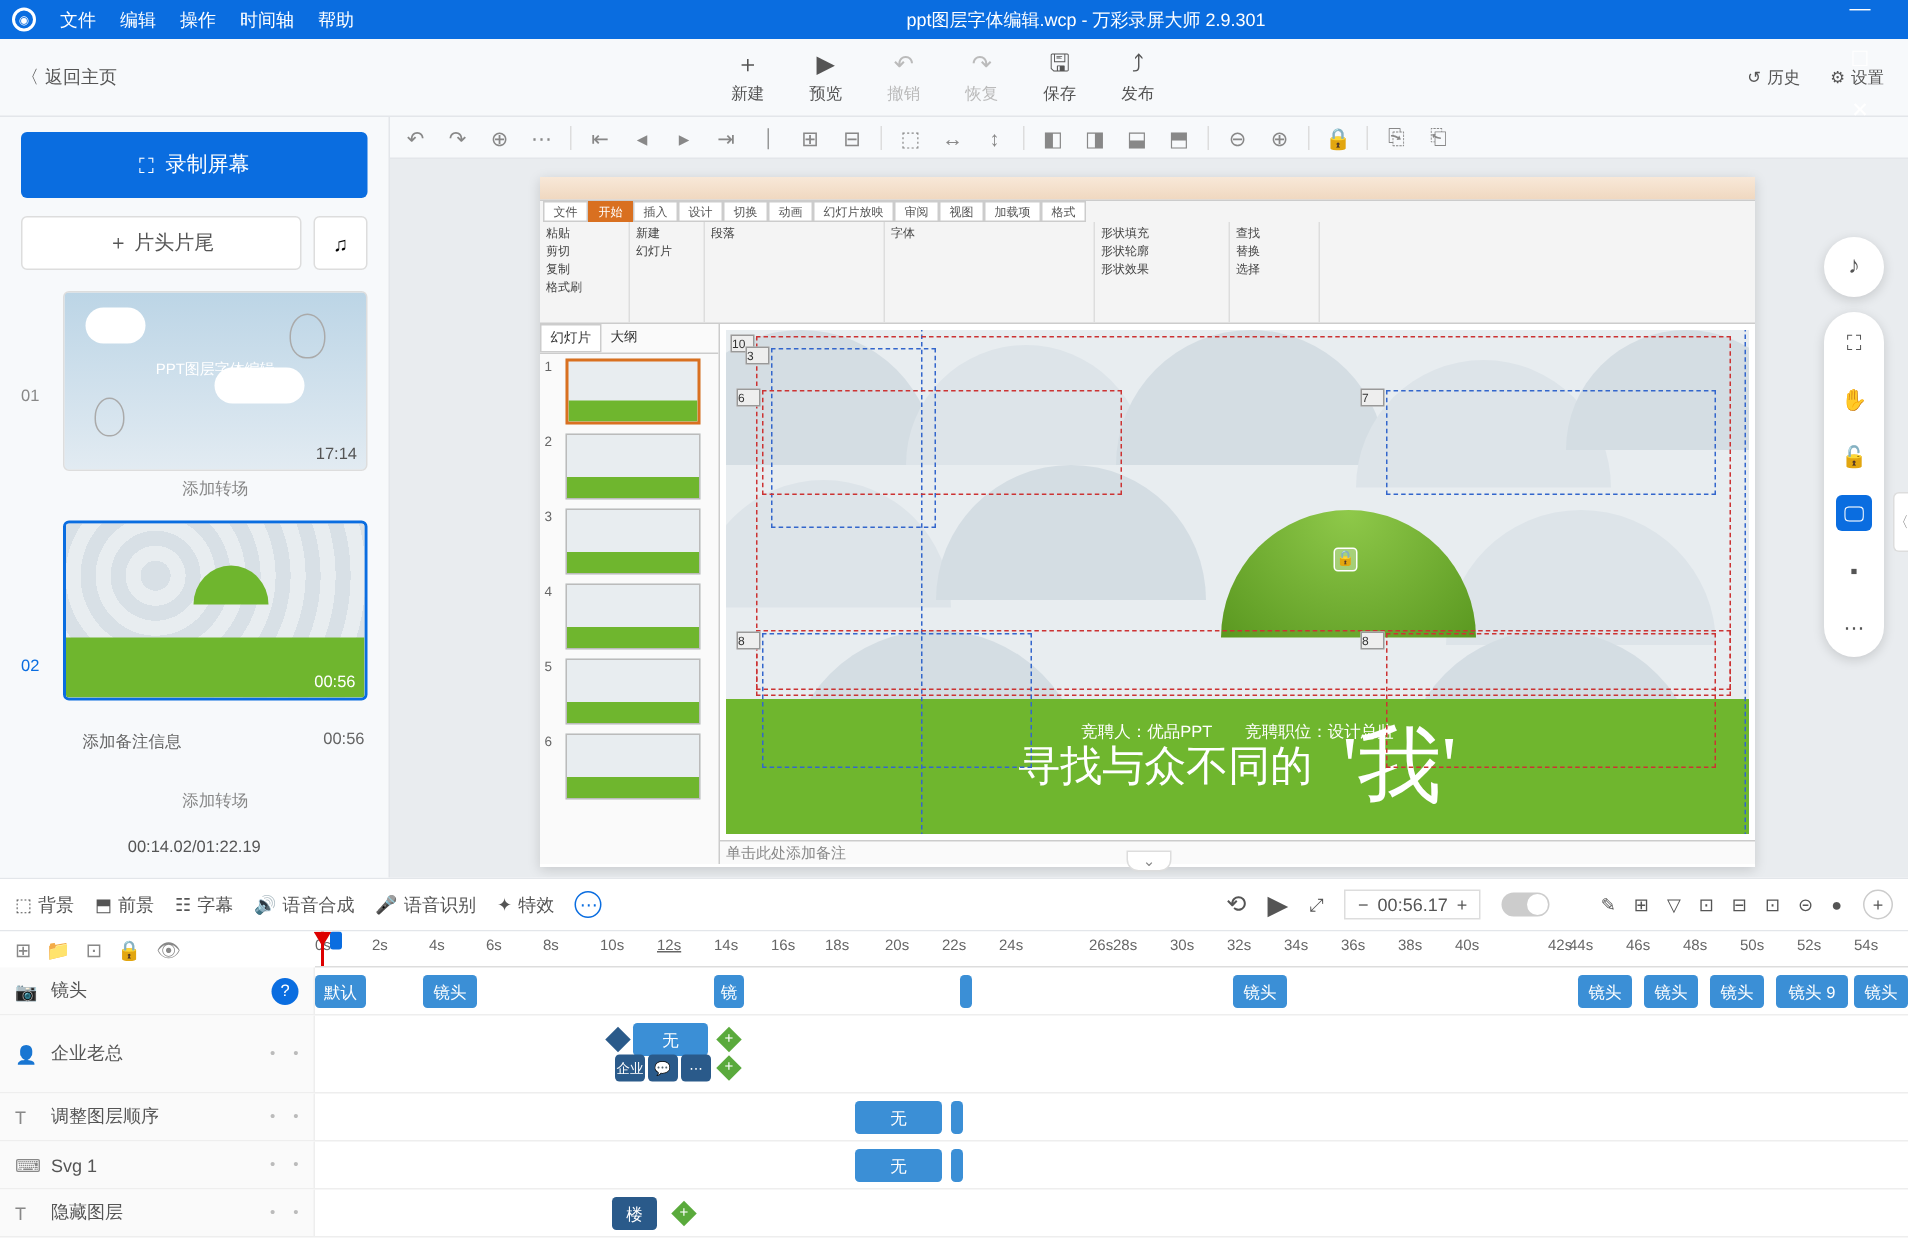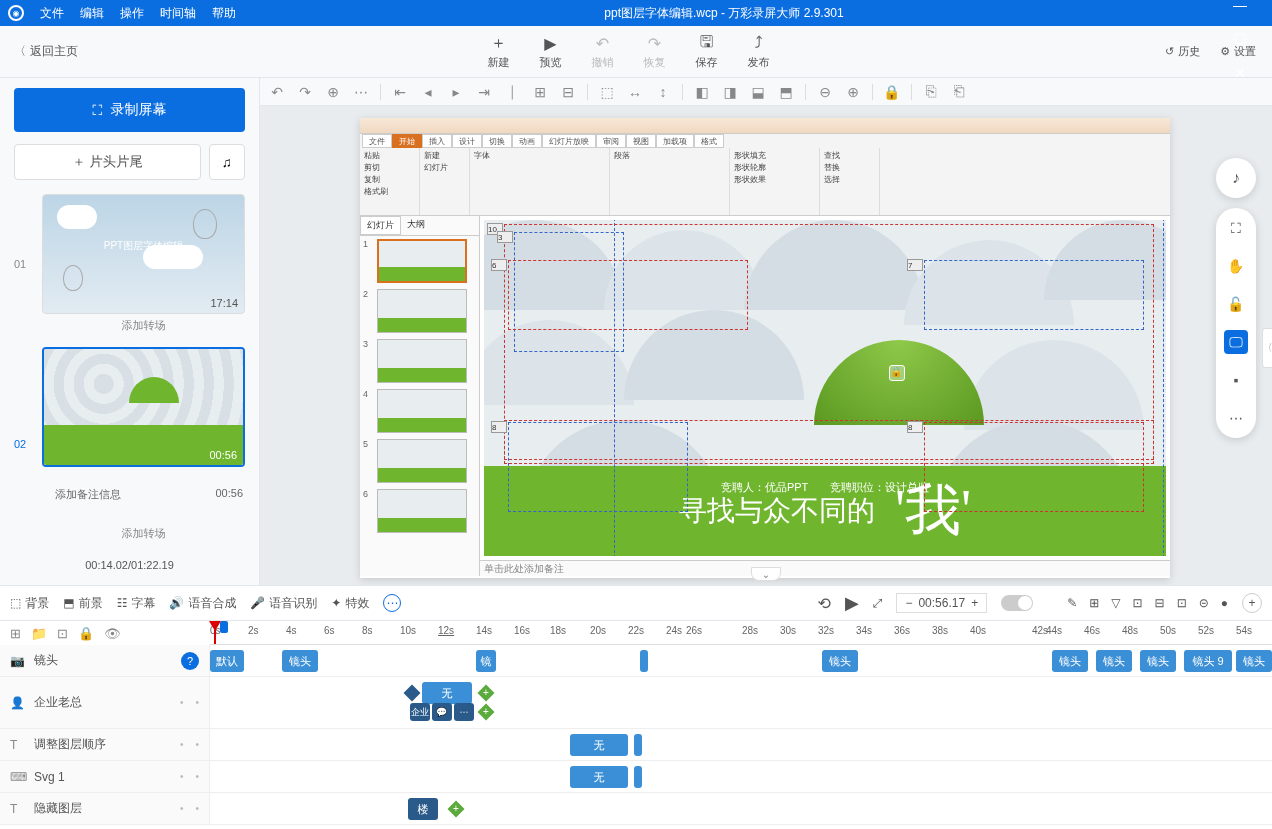--- a/index.html
+++ b/index.html
@@ -312,25 +312,25 @@
           <div class="ribgroup" style="width:60px">
               <div>粘贴</div>
               <div>剪切</div>
               <div>复制</div>
               <div>格式刷</div>
             </div>
           <div class="ribgroup" style="width:50px">
               <div>新建</div>
               <div>幻灯片</div>
             </div>
+          <div class="ribgroup" style="width:120px">
+              <div>段落</div>
+            </div>
           <div class="ribgroup" style="width:140px">
               <div>字体</div>
-            </div>
-          <div class="ribgroup" style="width:120px">
-              <div>段落</div>
             </div>
           <div class="ribgroup" style="width:90px">
               <div>形状填充</div>
               <div>形状轮廓</div>
               <div>形状效果</div>
             </div>
           <div class="ribgroup" style="width:60px">
               <div>查找</div>
               <div>替换</div>
               <div>选择</div>
@@ -503,21 +503,21 @@
         <div class="tick" style="left: 114px;">6s</div>
         <div class="tick" style="left: 152px;">8s</div>
         <div class="tick" style="left: 190px;">10s</div>
         <div class="tick" style="left: 228px; text-decoration: underline;">12s</div>
         <div class="tick" style="left: 266px;">14s</div>
         <div class="tick" style="left: 304px;">16s</div>
         <div class="tick" style="left: 340px;">18s</div>
         <div class="tick" style="left: 380px;">20s</div>
         <div class="tick" style="left: 418px;">22s</div>
         <div class="tick" style="left: 456px;">24s</div>
-        <div class="tick" style="left: 476px;">26s</div>
+        <div class="tick" style="left: 516px;">26s</div>
         <div class="tick" style="left: 532px;">28s</div>
         <div class="tick" style="left: 570px;">30s</div>
         <div class="tick" style="left: 608px;">32s</div>
         <div class="tick" style="left: 646px;">34s</div>
         <div class="tick" style="left: 684px;">36s</div>
         <div class="tick" style="left: 722px;">38s</div>
         <div class="tick" style="left: 760px;">40s</div>
         <div class="tick" style="left: 798px; margin-left: 24px;">42s</div>
         <div class="tick" style="left: 836px;">44s</div>
         <div class="tick" style="left: 874px;">46s</div>

